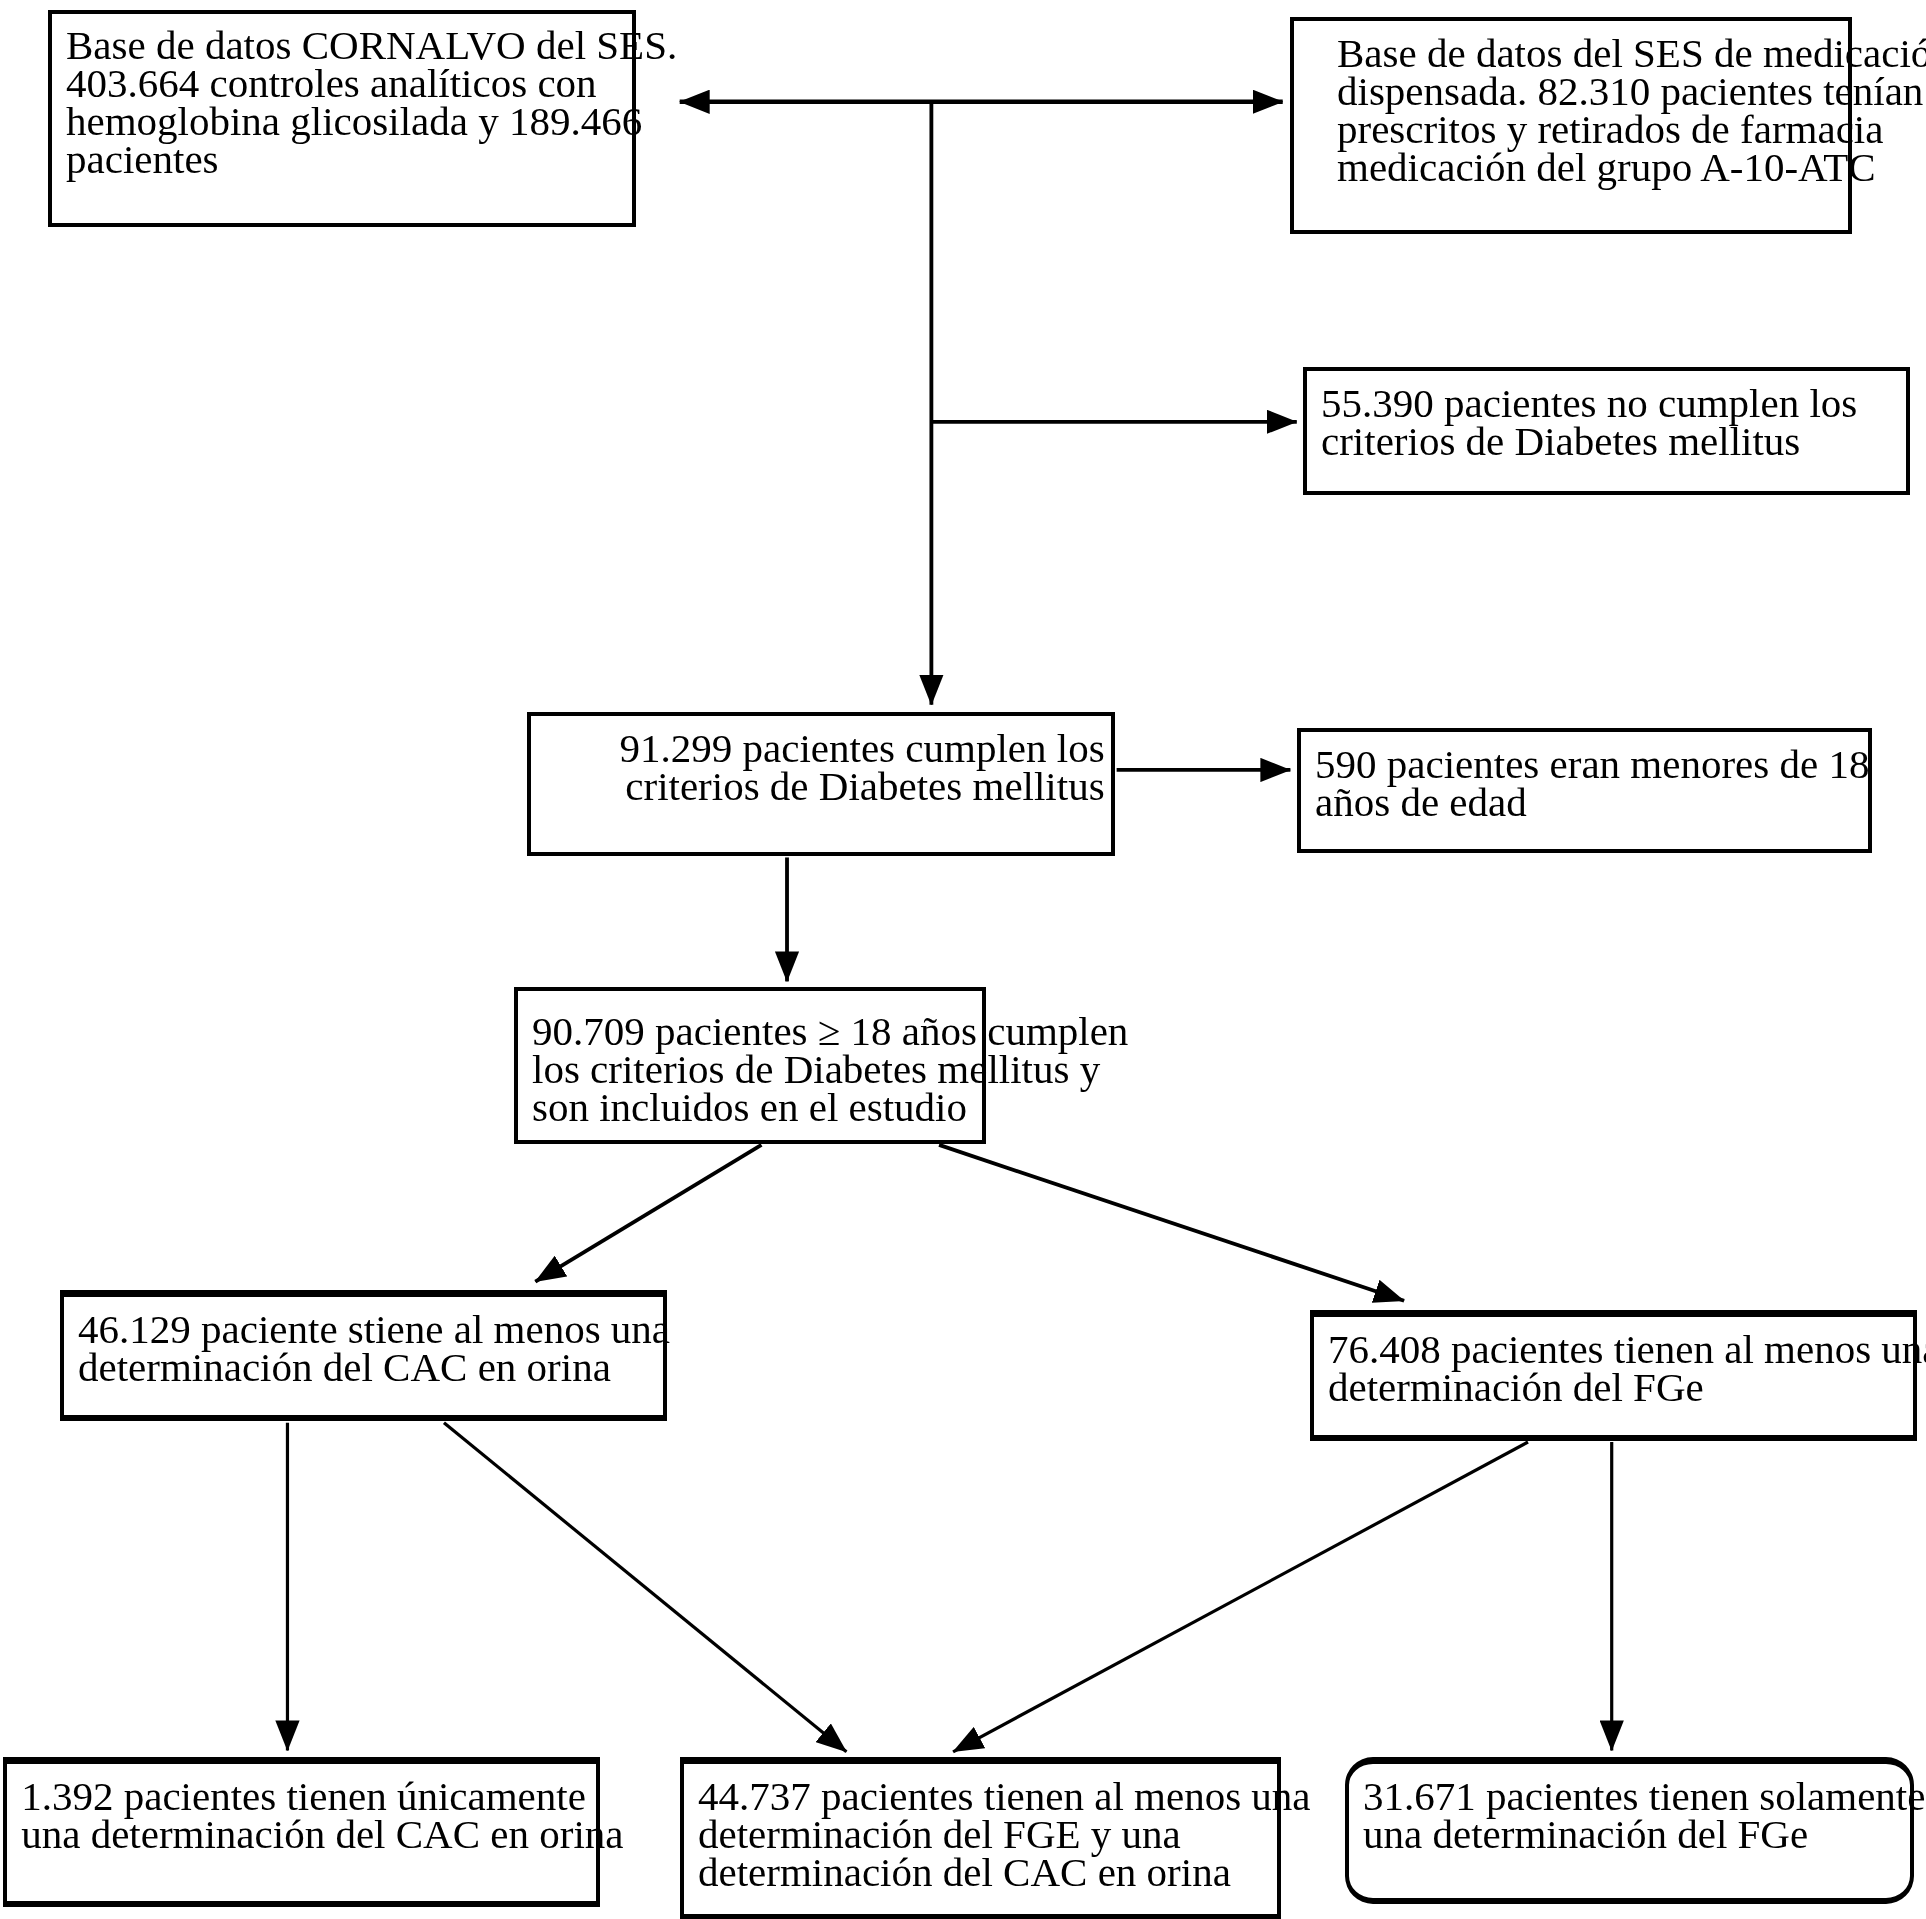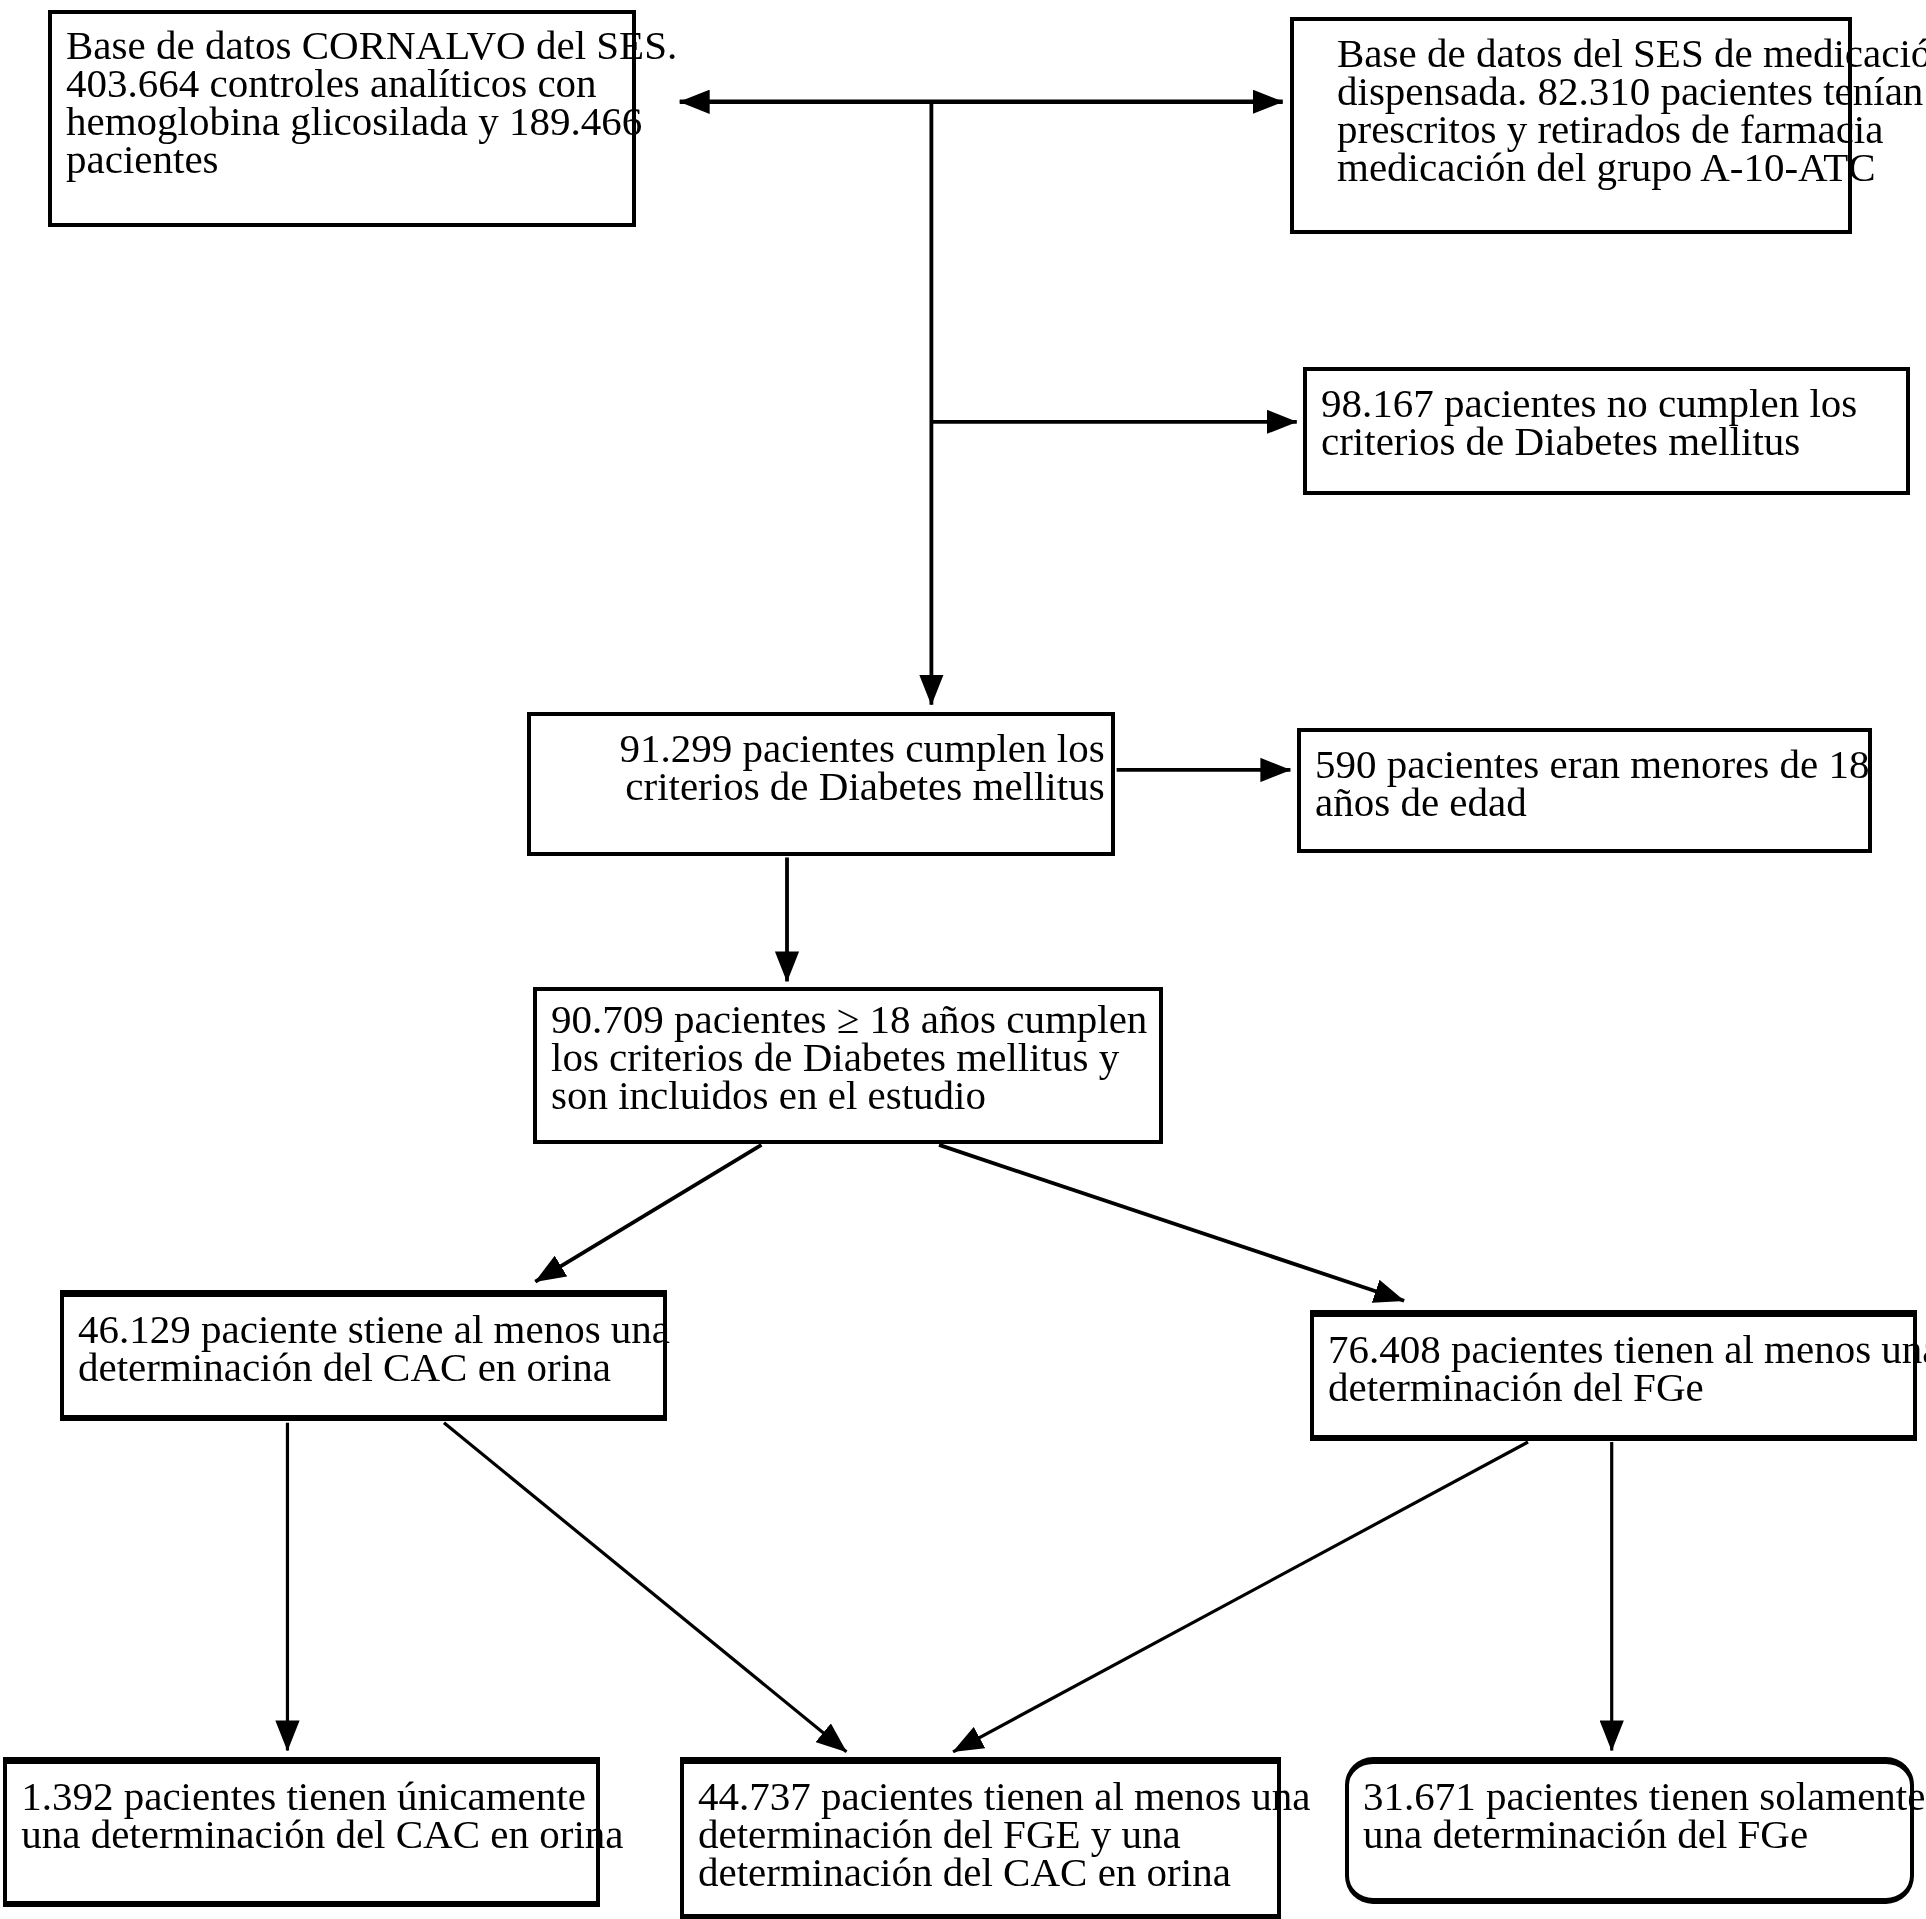--- a/index.html
+++ b/index.html
@@ -28,21 +28,21 @@
     overflow:visible;
     font-family:Liberation Serif, serif;
   }
   .fbox.thicktop{border-top-width:7px;border-bottom-width:6.4px;}
   
   #box-a{left:48px;  top:9.6px;   width:588px; height:217px;}
   #box-b{left:1290px;top:17px;   width:562px; height:217px;padding-left:43px;}
   #box-c{left:1303px;top:367px;  width:607px; height:128px;}
   #box-d{left:527px; top:712px; width:588px; height:144px;text-align:right;}
   #box-e{left:1297px;top:728px; width:575px; height:125px;}
-  #box-f{left:533px; top:987px; width:630px; height:157px;padding-top:9px;}
+  #box-f{left:514px; top:987px; width:472px; height:157px;padding-top:21px;}
   #box-g{left:48px;  top:1290px; width:607px; height:131px;margin-left:12px;}
   #box-h{left:1310px;top:1310px; width:607px; height:131px;}
   #box-i{left:3.2px;   top:1757px; width:597px; height:150px;}
   #box-j{left:680px;top:1757px; width:601px; height:163px;}
   #box-k{left:1345px;top:1757px; width:569px; height:147px;border-radius:28px;}
 </style>
 </head>
 <body>
 
 <div class="stage">
@@ -83,21 +83,21 @@
   <div id="box-a" class="fbox">Base de datos CORNALVO del SES.
 403.664 controles analíticos con
 hemoglobina glicosilada y 189.466
 pacientes</div>
 
   <div id="box-b" class="fbox">Base de datos del SES de medicación
 dispensada. 82.310 pacientes tenían
 prescritos y retirados de farmacia
 medicación del grupo A-10-ATC</div>
 
-  <div id="box-c" class="fbox">98.167 pacientes no cumplen los
+  <div id="box-c" class="fbox">55.390 pacientes no cumplen los
 criterios de Diabetes mellitus</div>
 
   <div id="box-d" class="fbox">91.299 pacientes cumplen los
 criterios de Diabetes mellitus</div>
 
   <div id="box-e" class="fbox">590 pacientes eran menores de 18
 años de edad</div>
 
   <div id="box-f" class="fbox">90.709 pacientes ≥ 18 años cumplen
 los criterios de Diabetes mellitus y

